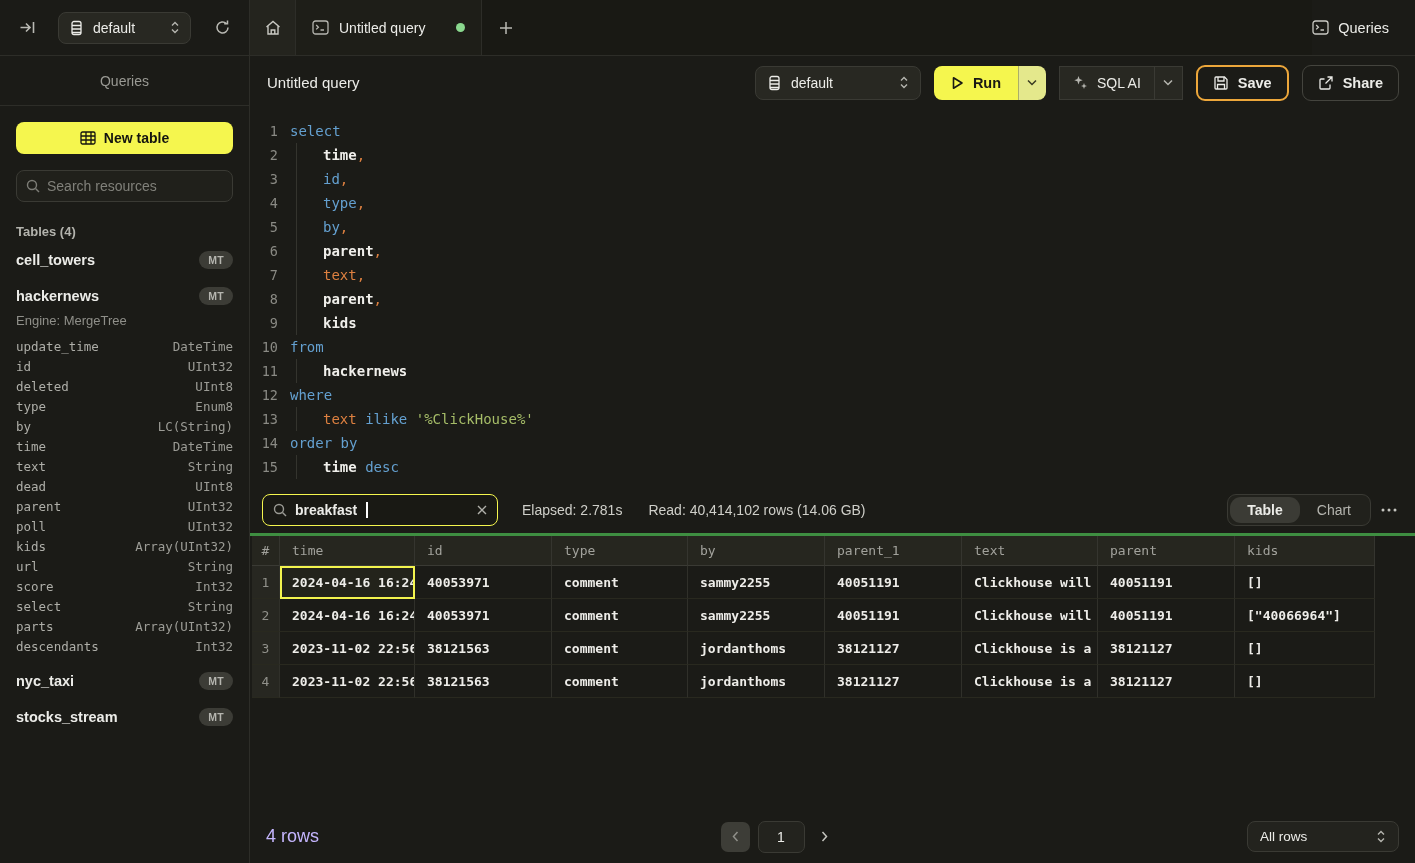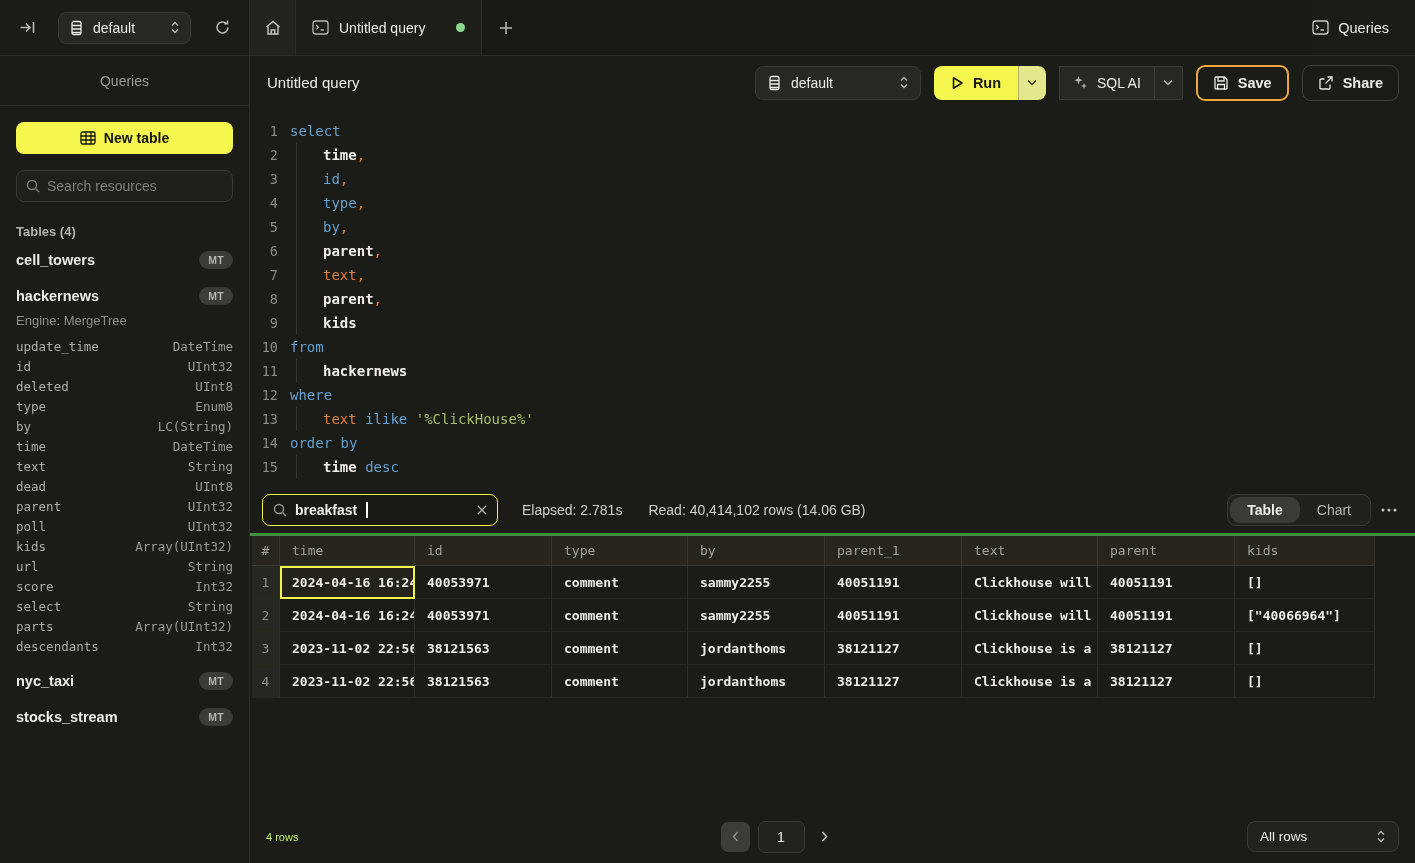--- a/index.html
+++ b/index.html
@@ -101,21 +101,21 @@
   .table-area{flex:1;min-height:0;overflow:hidden;padding-left:2px;}
   .grid{display:grid;grid-template-columns:28px 135px 137px 136px 137px 137px 136px 137px 140px;width:1123px;}
   .hcell{height:30px;background:#26261f;border-right:1px solid #35352f;border-bottom:1px solid #3a3a34;display:flex;align-items:center;padding:0 12px;font-size:13px;color:#a2a29c;font-family:"DejaVu Sans Mono",monospace;white-space:nowrap;overflow:hidden;}
   .hcell.cnum{justify-content:center;padding:0;}
   .dcell{height:33px;border-right:1px solid #30302a;border-bottom:1px solid #29291f;display:flex;align-items:center;padding:0 12px;font-size:13px;font-weight:700;color:#eeede9;font-family:"DejaVu Sans Mono",monospace;white-space:nowrap;overflow:hidden;cursor:default;}
   .dcell.cnum{justify-content:center;padding:0;background:#272721;color:#90908a;font-weight:400;font-size:13px;}
   .dcell.selected{outline:2px solid #f3f44e;outline-offset:-2px;background:#23231b !important;}
 
   
   .footer{height:53px;flex:none;display:flex;align-items:center;padding:0 16px;position:relative;}
-  .rowcount{font-size:11px;color:#bef264;}
+  .rowcount{font-size:18px;color:#c4b5fd;}
   .pagination{position:absolute;left:50%;transform:translateX(-50%) translateX(-54px);display:flex;align-items:center;gap:8px;}
   .pg-prev{width:29px;height:30px;background:#3d3d37;border:none;border-radius:7px;color:#8f8f89;display:flex;align-items:center;justify-content:center;}
   .pg-input{width:47px;height:32px;background:#23231e;border:1px solid var(--border2);border-radius:7px;color:var(--txt);font-size:14px;text-align:center;outline:none;font-family:"Liberation Sans",sans-serif;}
   .pg-next{width:24px;height:30px;background:none;border:none;color:#c5c5bf;display:flex;align-items:center;justify-content:center;cursor:pointer;}
   .rows-select{margin-left:auto;width:152px;height:31px;background:#23231e;border:1px solid var(--border2);border-radius:8px;display:flex;align-items:center;padding:0 12px;font-size:13.5px;color:var(--txt);cursor:pointer;}
   .rows-select .lbl{flex:1;text-align:left;}
   .chev{color:#b5b5af;}
 </style>
 </head>
 <body>

